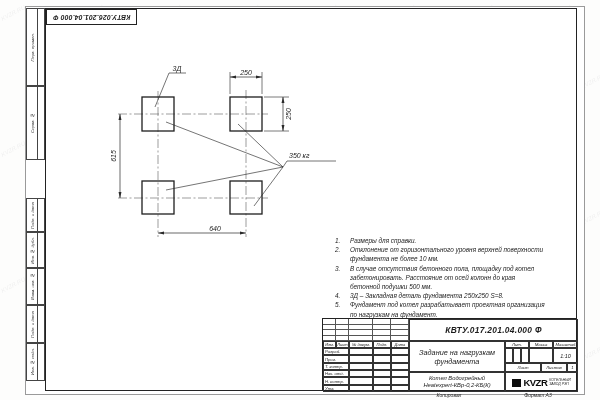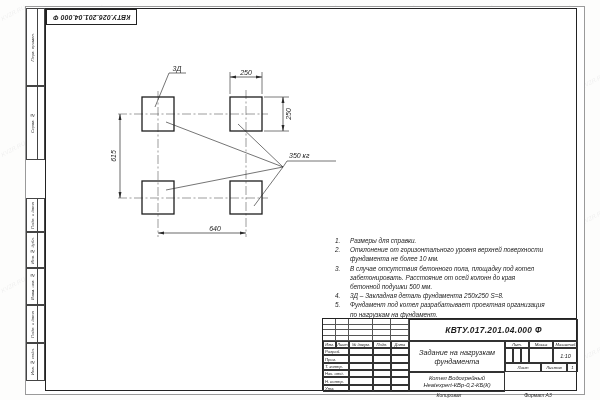--- a/index.html
+++ b/index.html
@@ -307,18 +307,26 @@
     <div class="cell" style="left:206px;top:29px;width:24px;height:15px"></div>
     <div class="cell lbl" style="left:230px;top:29px;width:25px;height:15px;font-size:5.4px">1:10</div>
     <div class="cell lbl" style="left:182px;top:44px;width:36px;height:9px">Лист</div>
     <div class="cell lbl" style="left:218px;top:44px;width:26px;height:9px">Листов</div>
     <div class="cell lbl" style="left:244px;top:44px;width:11px;height:9px">1</div>
 
     <div class="prod">
       <span>Котел Водогрейный</span>
       <span>Heatexpert-КВр-0,2-КБ(К)</span>
     </div>
+    <div class="logo">
+      <span class="logomark"></span>
+      <span class="logotxt">KVZR</span>
+      <span class="logosub">
+        <span>КОТЕЛЬНЫЙ</span><br>
+        <span>ЗАВОД РЭП</span>
+      </span>
+    </div>
   </div>
 
   <span class="footer" style="left:449px;top:391.5px">Копировал</span>
   <span class="footer" style="left:538px;top:391.5px">Формат А3</span>
 
 </div>
 
 </body></html>

